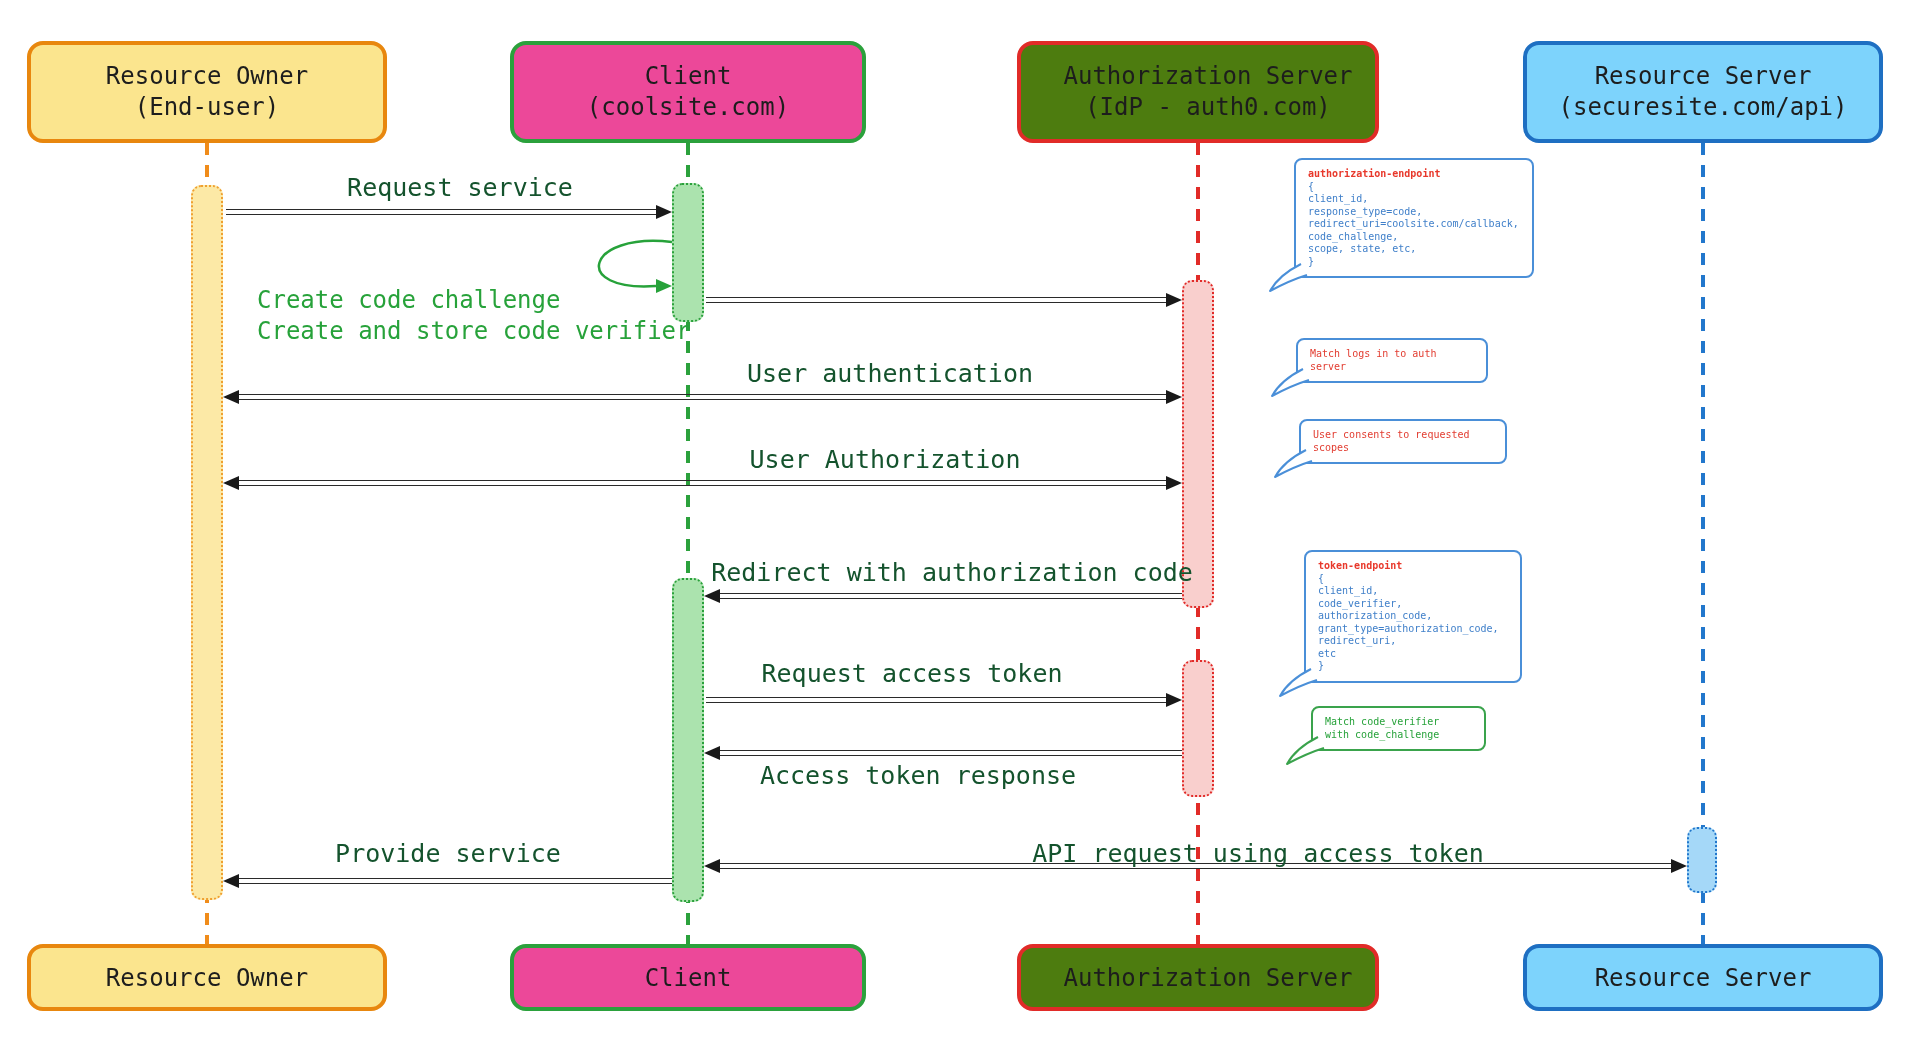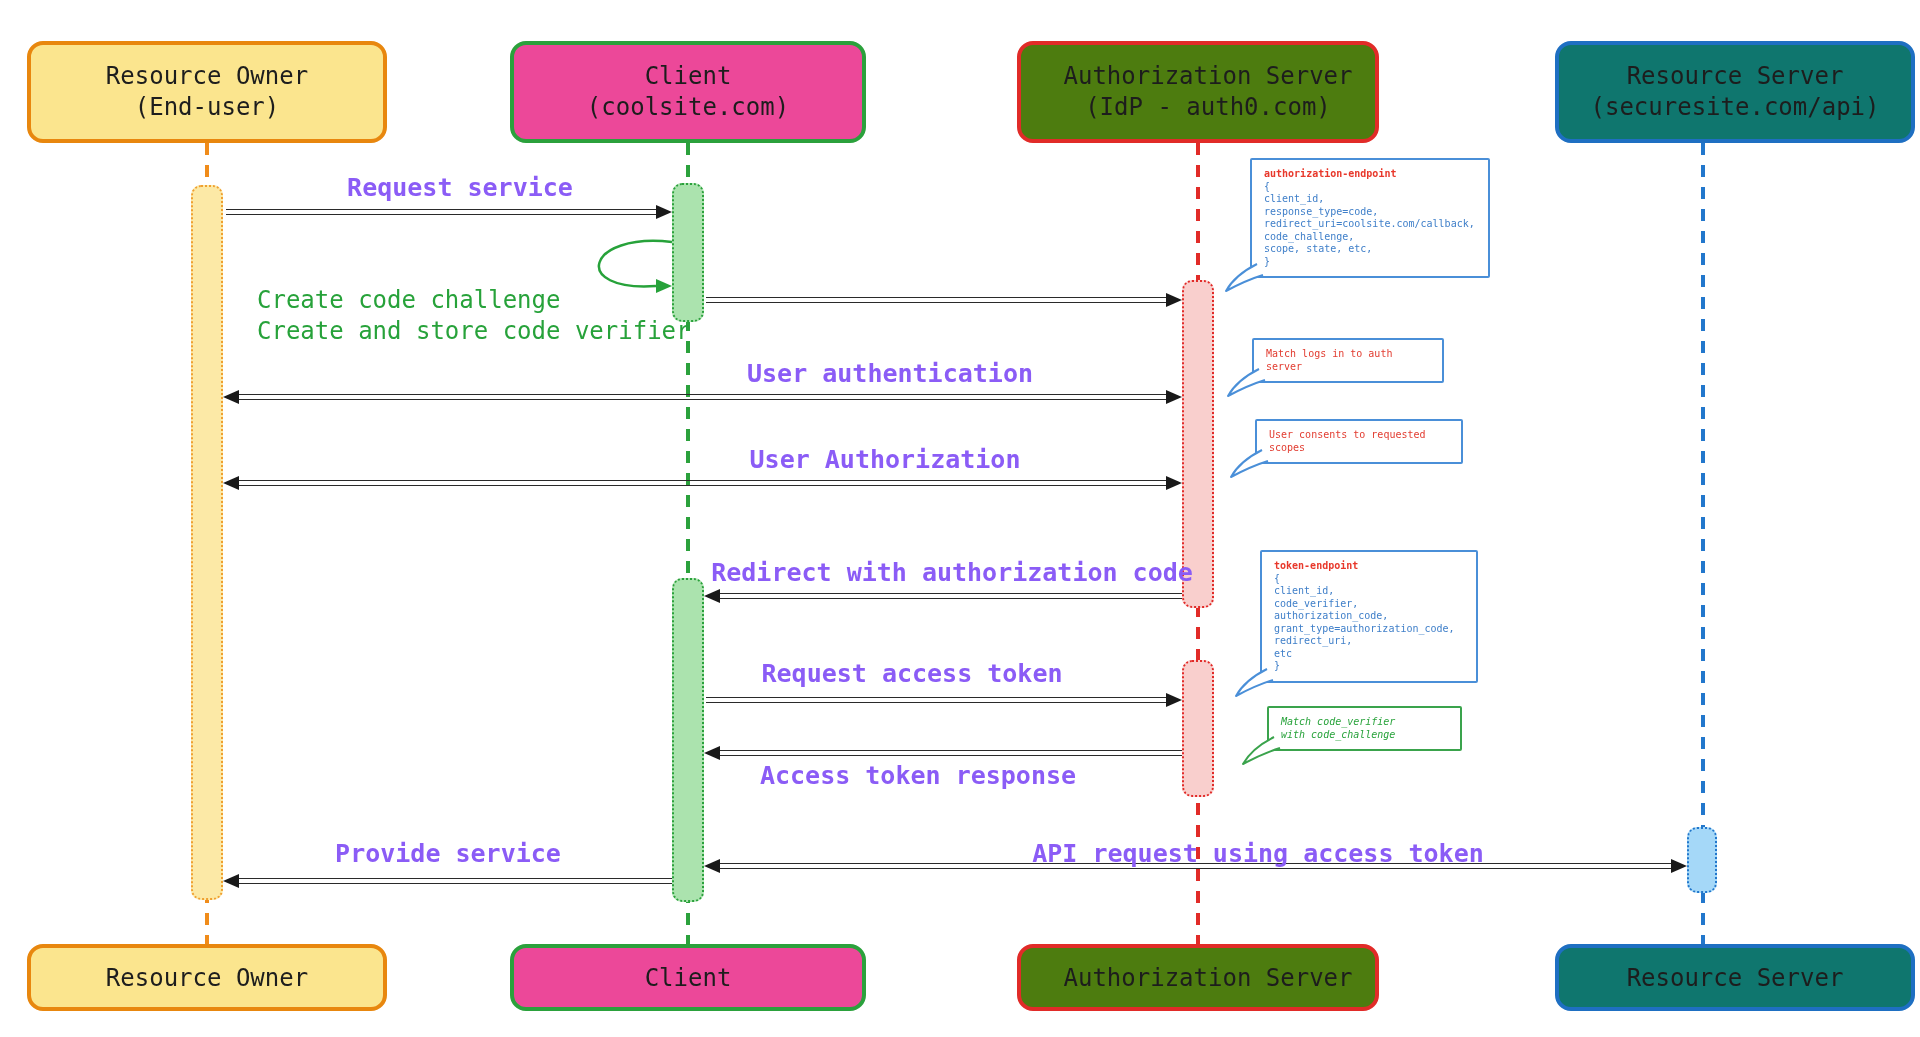--- a/index.html
+++ b/index.html
@@ -14,41 +14,41 @@
   .ll-blue  {background:repeating-linear-gradient(to bottom,#2277cc 0 12px,transparent 12px 22px);}
   
   .actor{position:absolute;box-sizing:border-box;border-radius:16px;border:4px solid;
          display:flex;flex-direction:column;align-items:center;justify-content:center;
          z-index:5;color:#1d1d1d;text-align:center;}
   .actor.top{height:102px;font-size:24px;line-height:31px;}
   .actor.bottom{height:67px;font-size:24px;}
   .c-yellow{background:#fbe58e;border-color:#e8870e;align-items:center;}
   .c-green {background:#ec4899;border-color:#2ba13c;}
   .c-pink  {background:#4d7c0f;border-color:#e12b28;padding-left:20px;}
-  .c-blue  {background:#0f766e;border-color:#1e6fc2;margin-left:32px;}
+  .c-blue  {background:#7dd3fc;border-color:#1e6fc2;}
   
   .bar{position:absolute;box-sizing:border-box;border-radius:10px;border:2.5px dotted;z-index:2;}
   .bar-yellow{background:#fce9a6;border-color:#f0a030;}
   .bar-green {background:#abe3ae;border-color:#2ba13c;}
   .bar-pink  {background:#f9cfcd;border-color:#e12b28;}
   .bar-blue  {background:#a5d8f8;border-color:#2277cc;}
   
-  .msg-label{position:absolute;z-index:4;font-size:25px;color:#8b5cf6;white-space:nowrap;
-             transform:translateX(-50%);font-weight:bold;}
+  .msg-label{position:absolute;z-index:4;font-size:25px;color:#14532d;white-space:nowrap;
+             transform:translateX(-50%);}
   .msg-line{position:absolute;z-index:3;height:6px;box-sizing:border-box;
             border-top:1.8px solid #2a2a2a;border-bottom:1.8px solid #2a2a2a;}
   .head{position:absolute;z-index:3;width:0;height:0;border-top:7px solid transparent;
         border-bottom:7px solid transparent;}
   .head.r{border-left:16px solid #191919;}
   .head.l{border-right:16px solid #191919;}
   
   .note-green{position:absolute;z-index:3;font-size:24px;line-height:31px;color:#27a23a;white-space:nowrap;}
   
   .bubble{position:absolute;z-index:4;box-sizing:border-box;background:#fff;border:2px solid #4a8fd8;
-          border-radius:2px;padding:8px 12px;font-size:10px;line-height:12.5px;}
+          border-radius:8px;padding:8px 12px;font-size:10px;line-height:12.5px;margin-left:44px;}
   .bubble .b-title{color:#e8382b;font-weight:bold;}
   .bubble .b-body{color:#3f7fc9;white-space:pre-line;}
   .bubble .b-red{color:#e23c30;white-space:pre-line;}
   .bubble .b-green{color:#27a23a;white-space:pre-line;}
   .bubble.green{border-color:#3aa34c;}
   .tail{position:absolute;left:-27px;bottom:-16px;}
   .selfloop{position:absolute;z-index:3;}
 </style>
 </head>
 <body>
@@ -181,21 +181,21 @@
 authorization_code,
 grant_type=authorization_code,
 redirect_uri,
 etc
 }</div>
     <svg class="tail" width="40" height="30" viewBox="0 0 40 30">
       <path d="M32 2 C 16 10, 6 20, 1 29 C 14 22, 25 17, 38 13" fill="#fff" stroke="#4a8fd8" stroke-width="2" stroke-linejoin="round"></path>
     </svg>
   </div>
 
-  <div class="bubble green" style="left:1267px;top:706px;width:195px;font-style:italic;">
+  <div class="bubble green" style="left:1267px;top:706px;width:175px;">
     <div class="b-green">Match code_verifier
 with code_challenge</div>
     <svg class="tail" width="40" height="30" viewBox="0 0 40 30">
       <path d="M32 2 C 16 10, 6 20, 1 29 C 14 22, 25 17, 38 13" fill="#fff" stroke="#3aa34c" stroke-width="2" stroke-linejoin="round"></path>
     </svg>
   </div>
 
 </div>
 
 </body></html>

